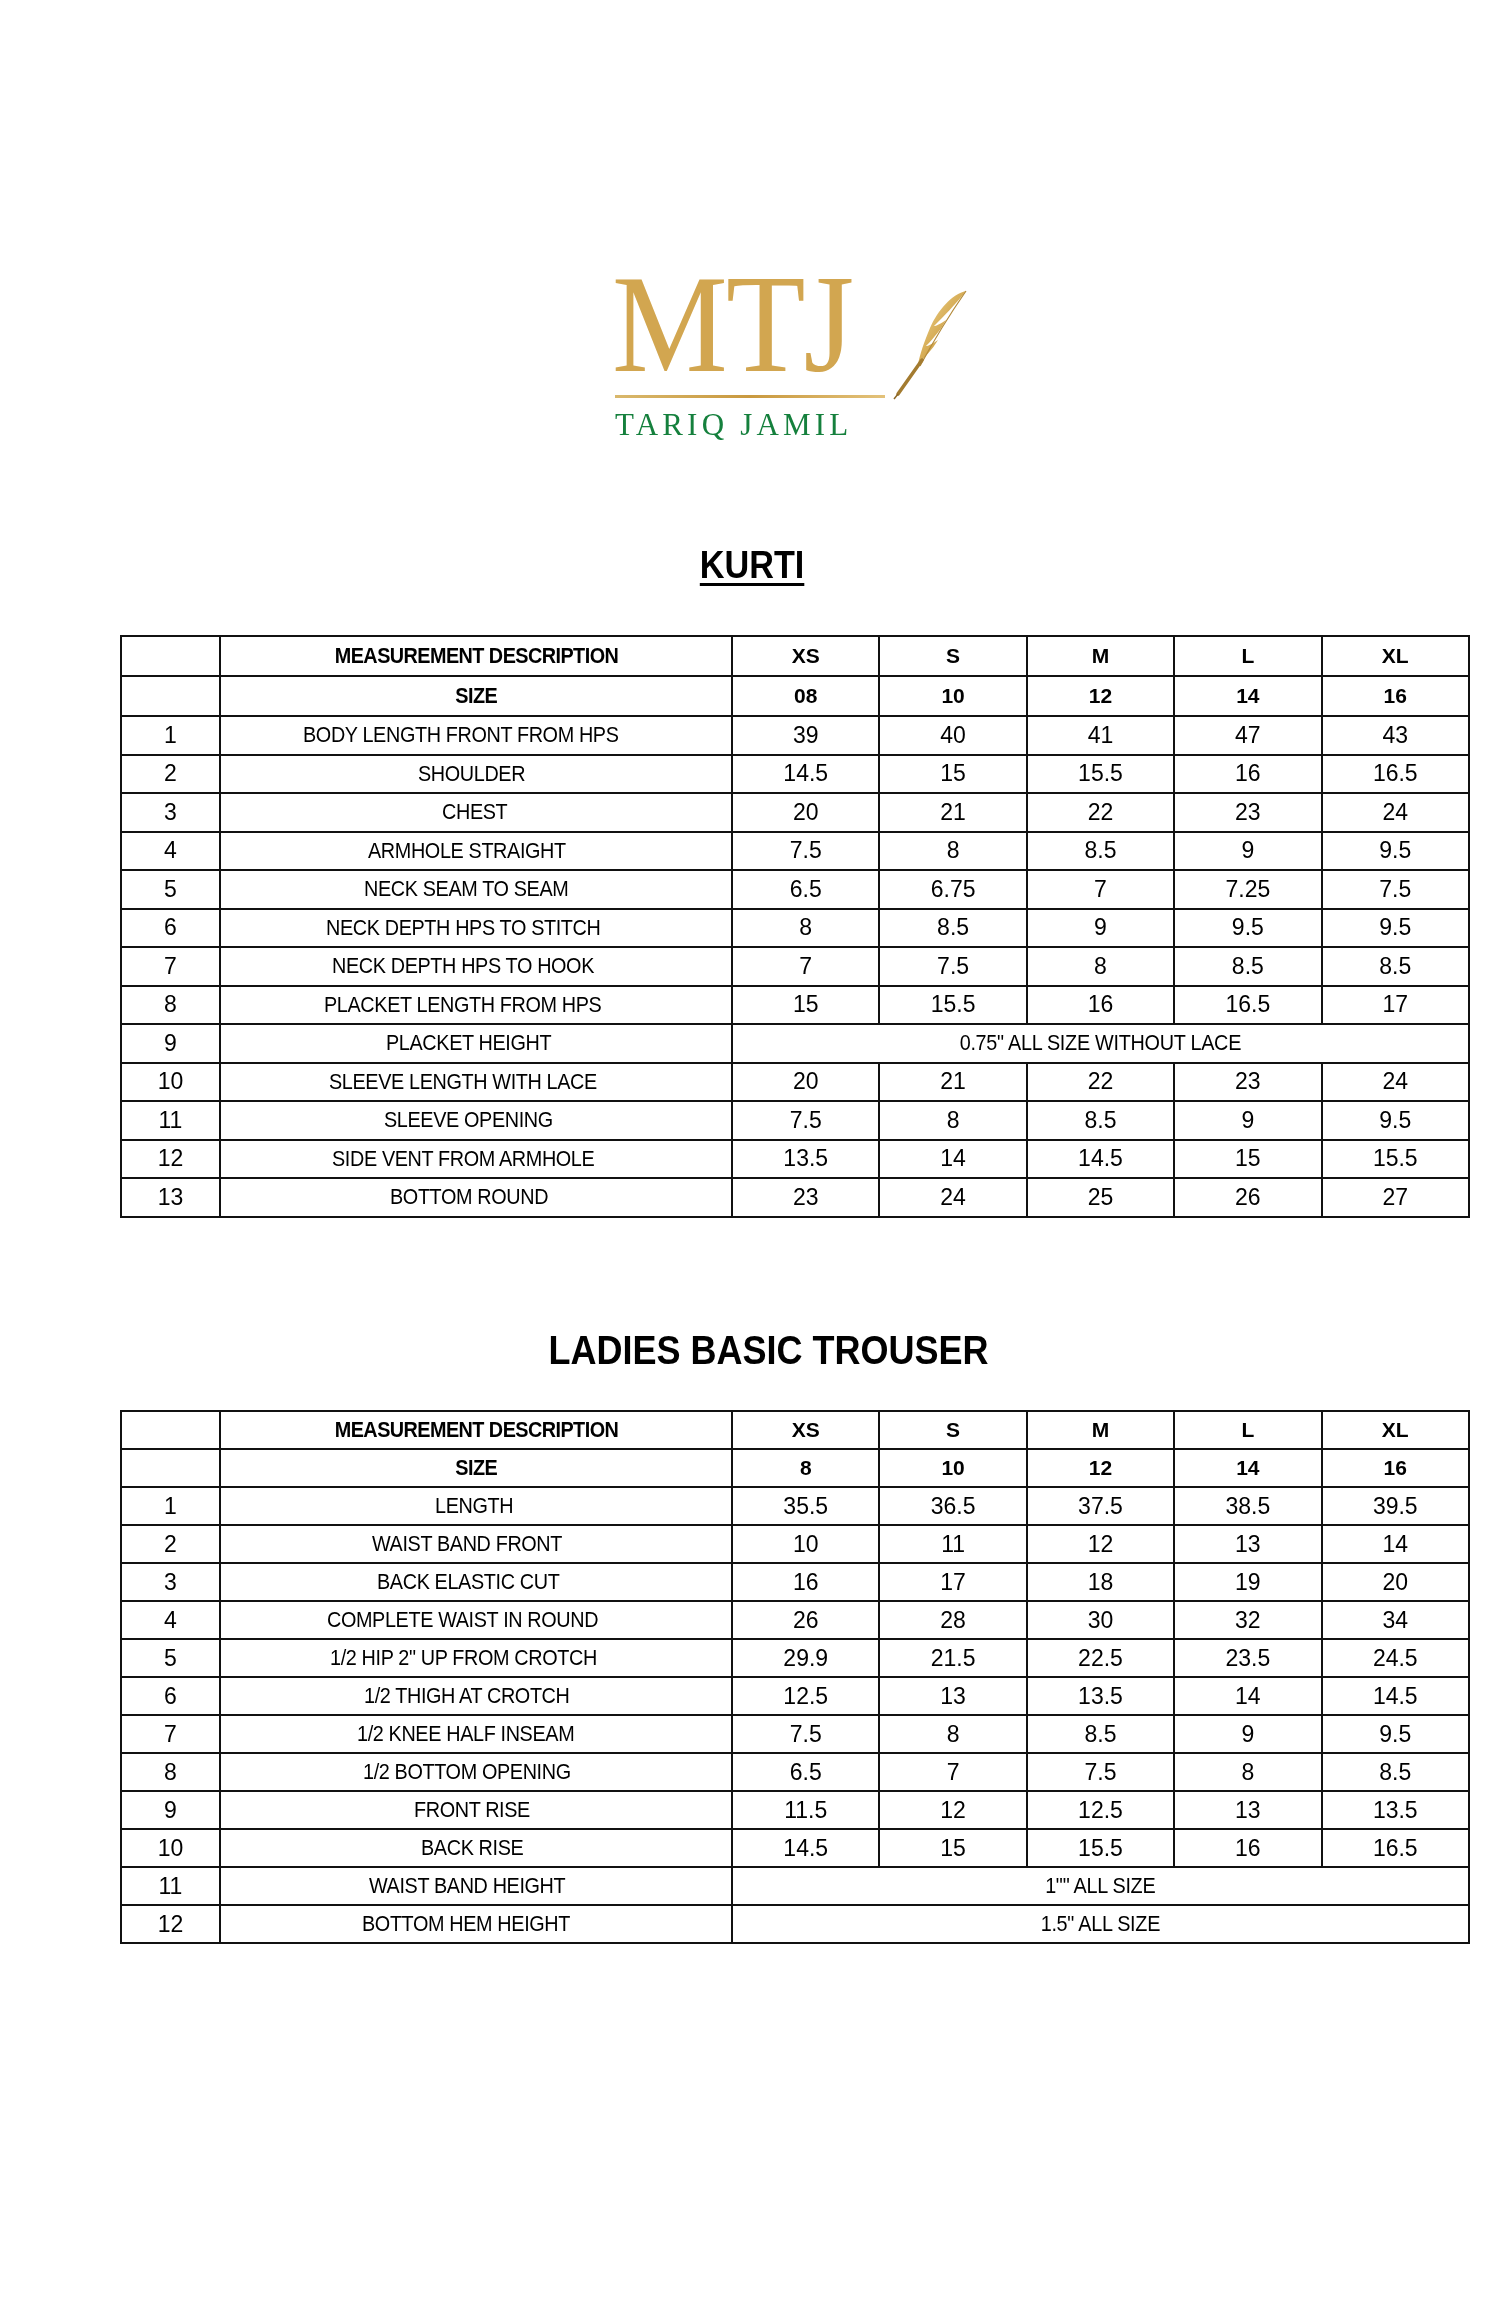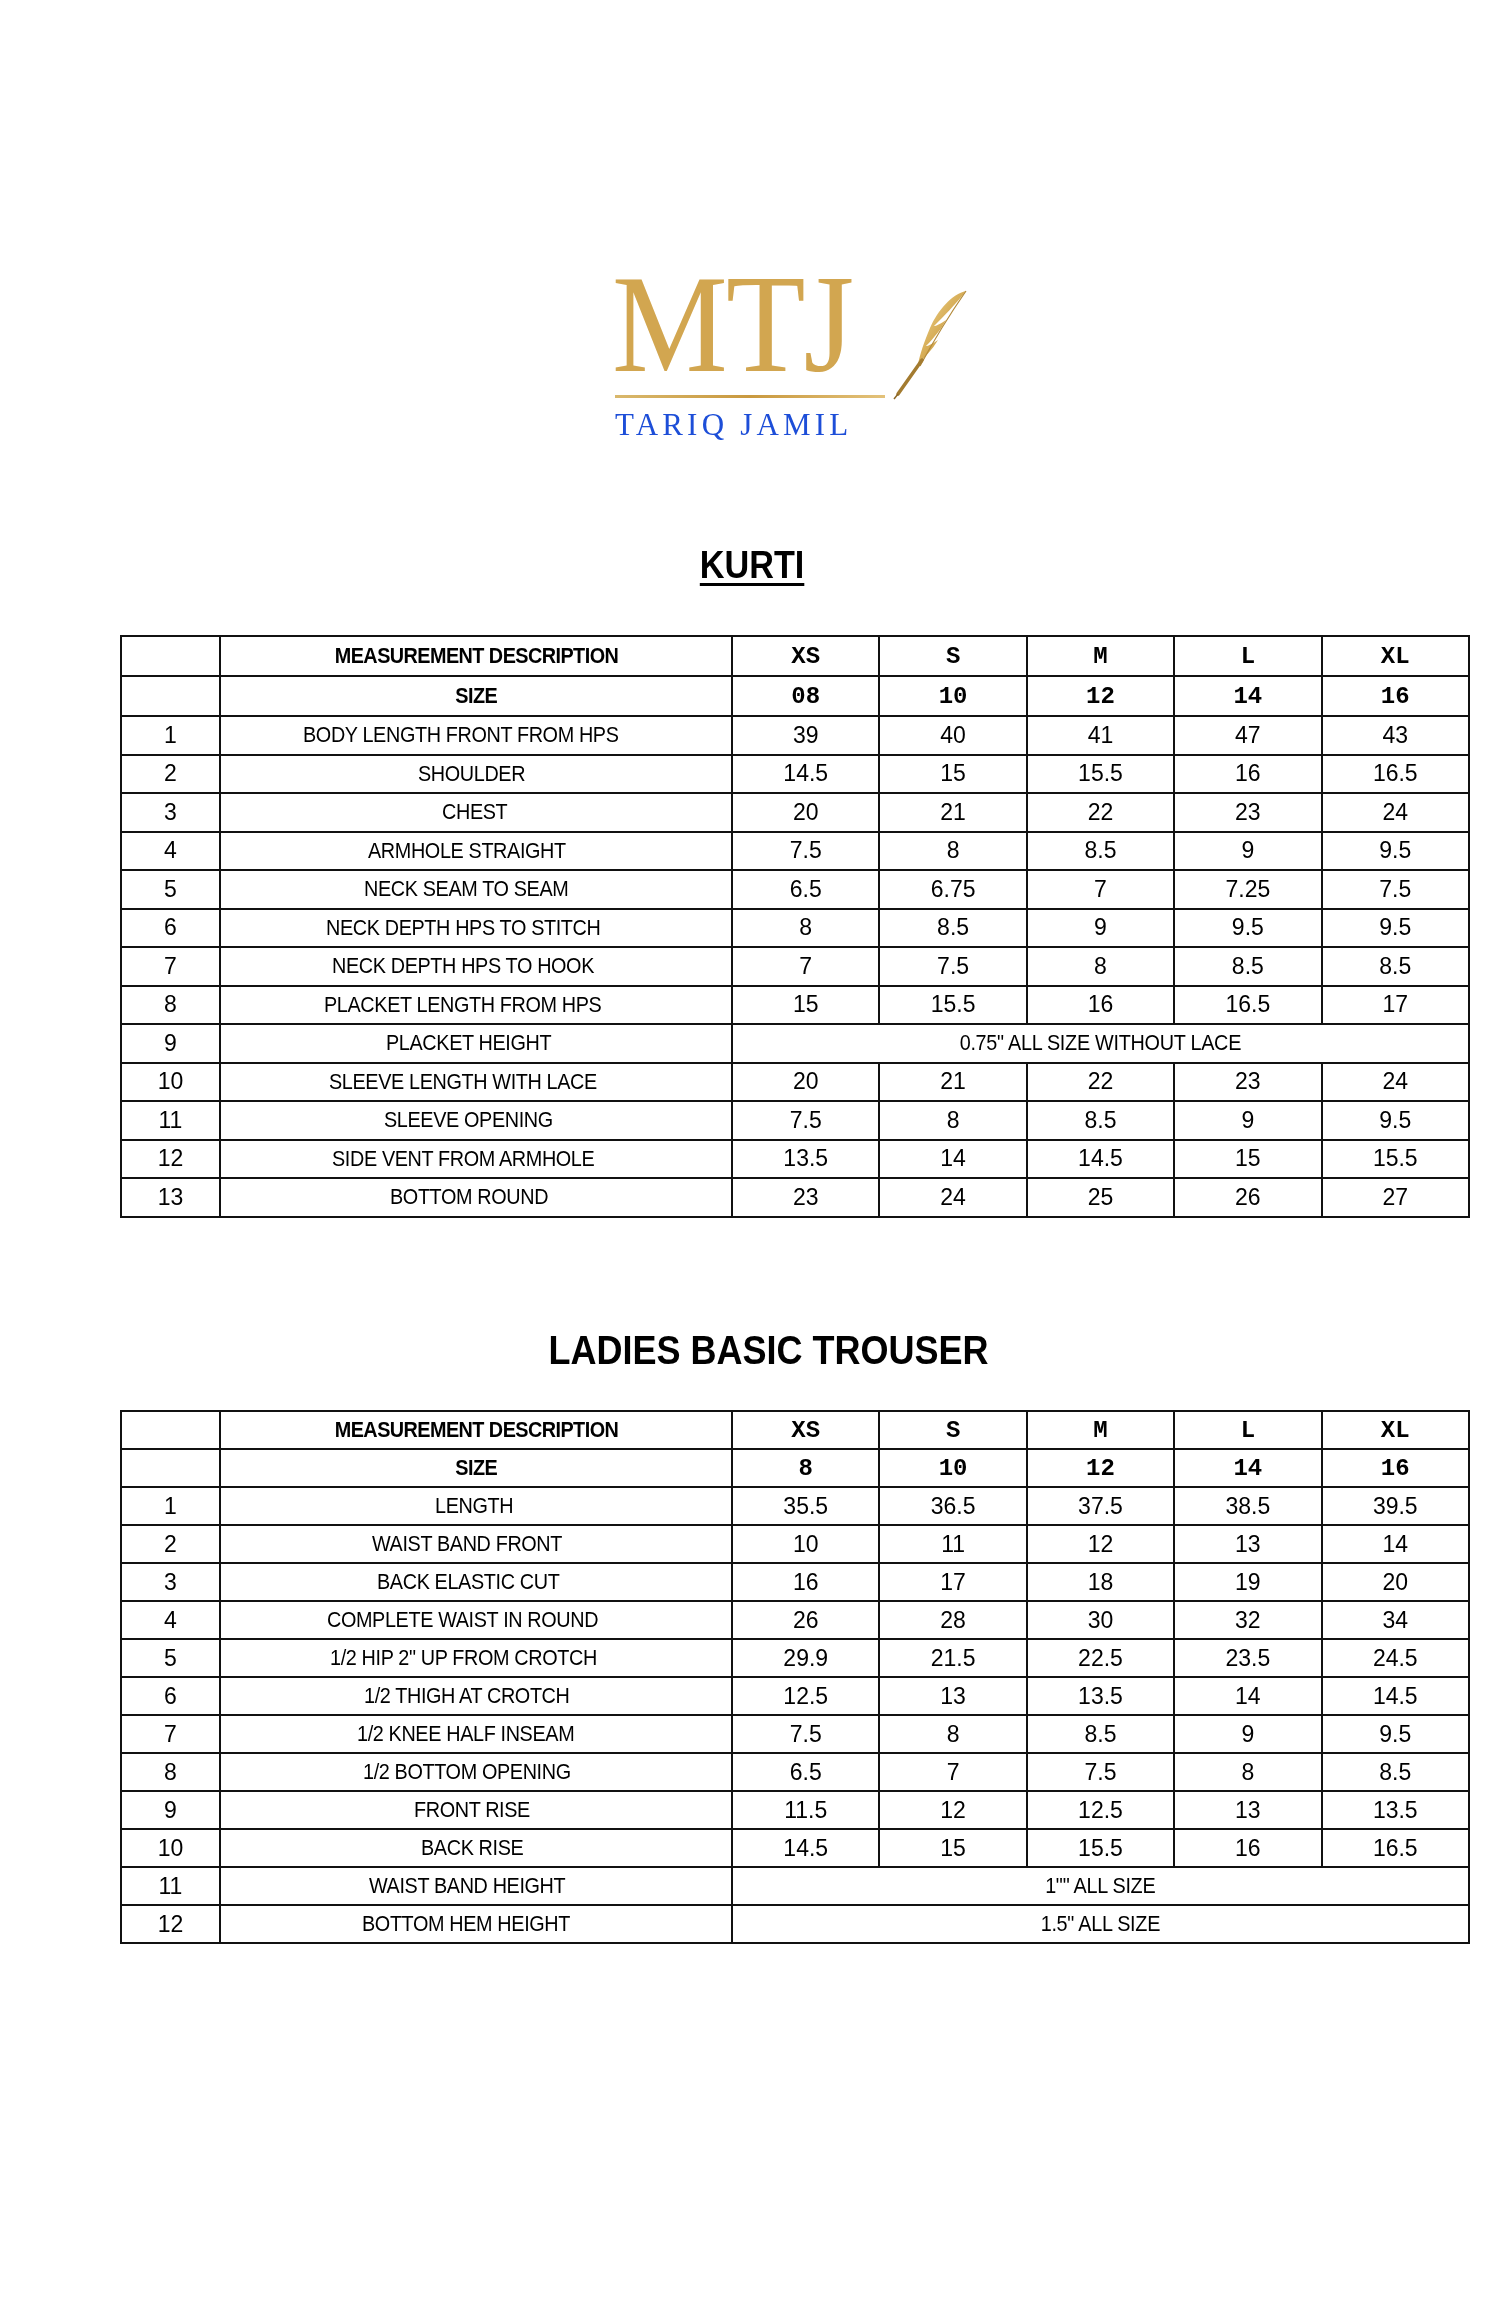--- a/index.html
+++ b/index.html
@@ -7,21 +7,21 @@
          font-family: "Liberation Sans", sans-serif; color: #000; }
 
   
   .logo { position: absolute; left: 612px; top: 262px; width: 360px; height: 190px; }
   .logo-mtj { position: absolute; left: 0; top: -8px; font-family: "Liberation Serif", serif;
               font-size: 140px; line-height: 140px; color: #D2A650; letter-spacing: -2px;
               transform: scaleX(0.93); transform-origin: left top; white-space: nowrap; }
   .logo-rule { position: absolute; left: 3px; top: 133px; width: 270px; height: 3px;
                background: linear-gradient(to right, #d9b86c, #c9993f, #e3c27a); }
   .logo-sub { position: absolute; left: 3px; top: 146px; font-family: "Liberation Serif", serif;
-              font-size: 31px; line-height: 34px; color: #1d4ed8; letter-spacing: 4.2px; white-space: nowrap; }
+              font-size: 31px; line-height: 34px; color: #15803d; letter-spacing: 4.2px; white-space: nowrap; }
   .logo-quill { position: absolute; left: 268px; top: 26px; width: 90px; height: 112px; }
 
   
   .section-title { position: absolute; left: 0; width: 1500px; text-align: center;
                    font-weight: bold; white-space: nowrap; }
   .kurti-title { top: 543px; font-size: 38px; line-height: 44px; }
   .kurti-title span { text-decoration: underline; text-decoration-thickness: 3px; text-underline-offset: 5px;
                       display: inline-block; transform: scaleX(0.9); margin-left: 4px; }
   .trouser-title { top: 1326px; font-size: 40px; line-height: 48px; padding-left: 8px; }
   .trouser-title span { display: inline-block; transform: scaleX(0.9); margin-left: 20px; }
@@ -34,21 +34,21 @@
   .trouser-table { top: 1410px; }
   .kurti-table tr.hdr td { height: 38px; }
   .kurti-table tr.row td { height: 36.5px; }
   .trouser-table tr td { height: 36px; }
 
   .c-num { width: 92px; }
   .c-desc { width: 476px; }
   .c-val { width: 137px; }
 
   .hdr-label { font-weight: bold; font-size: 22px; letter-spacing: -0.6px; display: inline-block; transform: scaleX(0.9); }
-  .hdr-size { font-weight: bold; font-size: 24px; font-family: Liberation Mono, monospace; }
+  .hdr-size { font-weight: bold; font-size: 21px; }
   .num-cell { font-size: 23px; }
   .desc-cell { text-align: right; padding-left: 4px !important; }
   .desc-cell span { font-size: 22px; letter-spacing: -0.4px; display: inline-block; transform: scaleX(0.9);
                     transform-origin: left center; }
   .val-cell { font-size: 23px; }
   .span-cell { font-size: 22px; }
   .span-cell span { display: inline-block; transform: scaleX(0.9); letter-spacing: -0.3px; }
 </style>
 </head>
 <body>

